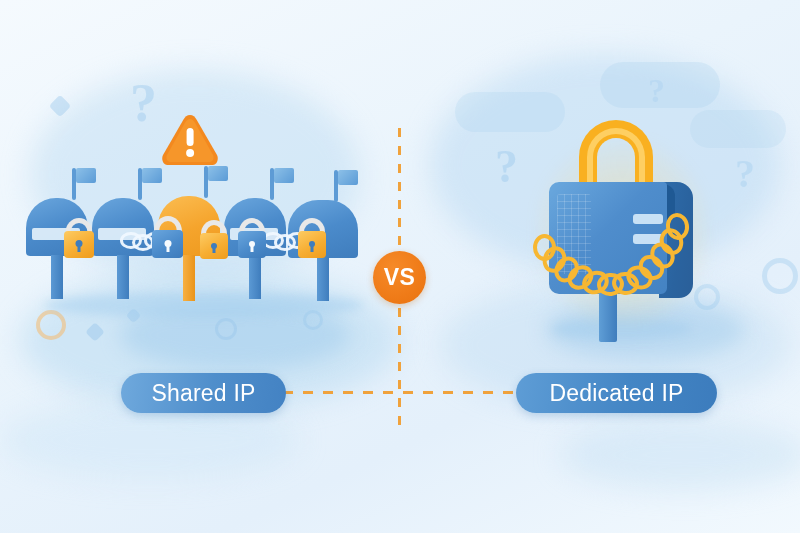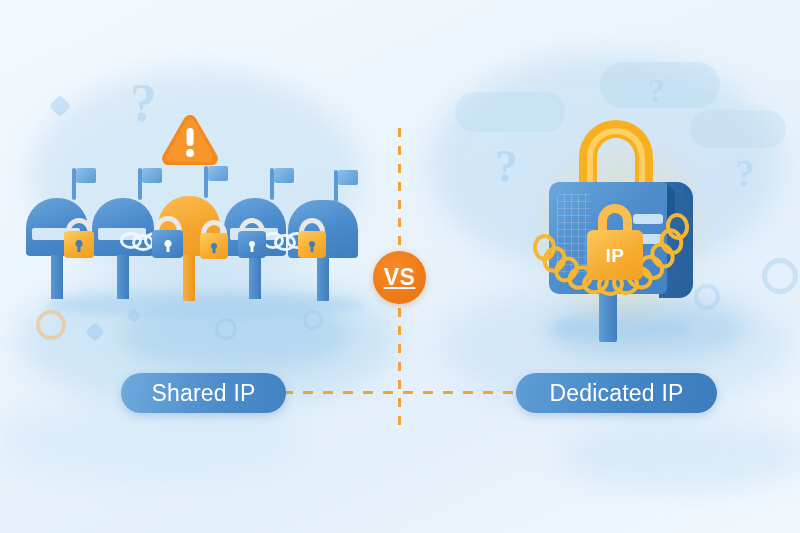--- a/index.html
+++ b/index.html
@@ -76,21 +76,20 @@
     border-radius: 50%;
     background: radial-gradient(circle at 38% 32%, #f68a28 0%, #ef7b18 60%, #e8720f 100%);
     color: #ffffff;
     font-size: 23px;
     font-weight: bold;
     letter-spacing: 0.5px;
     display: flex;
     align-items: center;
     justify-content: center;
     box-shadow: 0 2px 7px rgba(200,110,20,0.30);
-    text-decoration: underline;
   }
 
   
   .pill {
     position: absolute;
     height: 40px;
     border-radius: 21px;
     display: flex;
     align-items: center;
     justify-content: center;
@@ -500,24 +499,18 @@
       <div class="gchain" style="left:42px; top:146px; transform:rotate(52deg);"></div>
       <div class="gchain" style="left:57px; top:151px; transform:rotate(70deg);"></div>
       <div class="gchain" style="left:72px; top:153px; transform:rotate(84deg);"></div>
       <div class="gchain" style="left:87px; top:152px; transform:rotate(96deg);"></div>
       <div class="gchain" style="left:101px;top:146px; transform:rotate(116deg);"></div>
       <div class="gchain" style="left:113px;top:136px; transform:rotate(132deg);"></div>
       <div class="gchain" style="left:124px;top:124px; transform:rotate(146deg);"></div>
       <div class="gchain" style="left:133px;top:110px; transform:rotate(160deg);"></div>
       <div class="gchain" style="left:139px;top:95px;  transform:rotate(172deg);"></div>
 
-      <div class="ip-lock">
-        <div class="shk"></div>
-        <div class="bdy">
-          <span class="ip-text">IP</span>
-        </div>
-      </div>
     </div>
 
     <div class="pill pill-right">Dedicated IP</div>
   </div>
 
 </div>
 
 </body></html>

